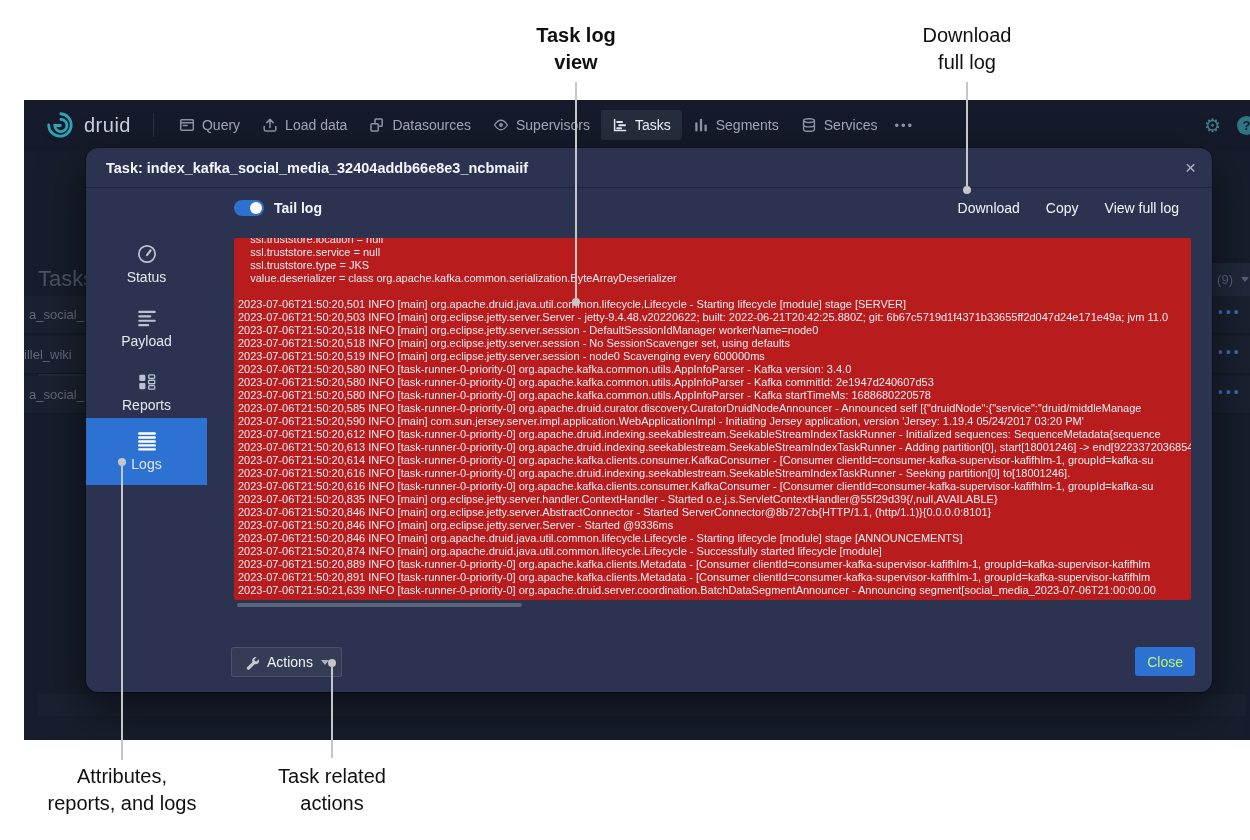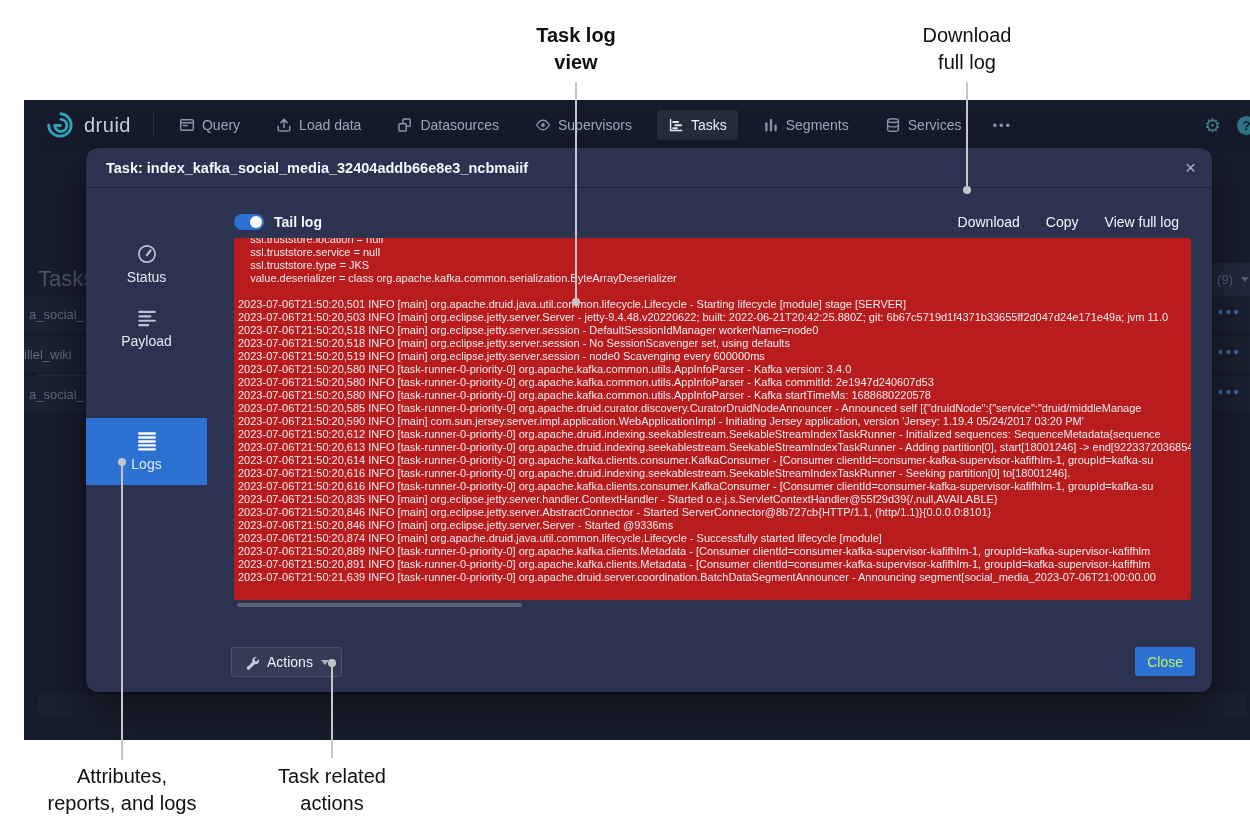--- a/index.html
+++ b/index.html
@@ -8,21 +8,21 @@
   .stage { position:relative; width:1250px; height:840px; background:#ffffff; overflow:hidden; }
 
   
   .app { position:absolute; left:0; top:100px; width:1250px; height:640px; background:#171d2c; overflow:hidden; z-index:1;margin-left:24px; }
 
   
   .navbar { position:absolute; left:0; top:0; width:100%; height:50px; background:#151b2a; display:flex; align-items:center; padding:0 18px; }
   .logo { display:flex; align-items:center; gap:8px; margin-right:22px; }
   .logo-word { color:#ccd2dd; font-size:20px; letter-spacing:.5px; }
   .nav-divider { width:1px; height:24px; background:#2a3245; margin-right:14px; }
-  .nav-items { display:flex; gap:14px; }
+  .nav-items { display:flex; gap:0; }
   .nav-item { display:flex; align-items:center; gap:7px; color:#a0a9ba; font-size:14px; padding:7px 11px; border-radius:3px; cursor:pointer; }
   .nav-item.active { background:rgba(143,153,170,0.14); color:#f0f4f9; }
   .nav-item svg { display:block; }
   .nav-more { color:#8a96a8; font-size:13px; letter-spacing:2px; padding:7px 6px; }
   .nav-right { margin-left:auto; display:flex; align-items:center; gap:16px; }
   .gear-glyph { color:#3f7f8e; font-size:19px; line-height:19px; cursor:pointer; }
   .help-circle { width:19px; height:19px; border-radius:50%; background:#2f7584; color:#141c2c; font-size:13px; font-weight:bold; display:flex; align-items:center; justify-content:center; cursor:pointer; }
 
   
   .bg-title { position:absolute; left:14px; top:166px; font-size:22px; font-weight:500; color:#4d5565; }
@@ -47,21 +47,21 @@
   .dlg-side { position:absolute; left:0; top:40px; width:121px; bottom:0; }
   .side-item { position:absolute; left:0; width:121px; text-align:center; color:#e2e8ef; font-size:14px; cursor:pointer; }
   .side-item svg { display:block; margin:0 auto 4px auto; }
   .side-item.active { background:#2d72d2; }
   .si-status  { top:48px;  height:58px; padding-top:7px; }
   .si-payload { top:112px; height:58px; padding-top:7px; }
   .si-reports { top:176px; height:58px; padding-top:7px; }
   .si-logs    { top:230px; height:67px; padding-top:12px; }
 
   
-  .tail-row { position:absolute; left:148px; right:33px; top:52px; height:30px; display:flex; align-items:flex-end; }
+  .tail-row { position:absolute; left:148px; right:33px; top:52px; height:30px; display:flex; align-items:flex-start; }
   .switch { position:relative; width:30px; height:16px; border-radius:8px; background:#2d72d2; margin-right:10px; cursor:pointer; }
   .switch .knob { position:absolute; top:2px; left:16px; width:12px; height:12px; border-radius:50%; background:#ffffff; }
   .tail-label { color:#f3f6fa; font-size:14px; font-weight:bold; }
   .link-row { margin-left:auto; display:flex; gap:26px; }
   .hlink { color:#f3f6fa; font-size:14px; cursor:pointer; }
 
   .log-box { position:absolute; left:148px; top:90px; width:957px; height:362px; background:#b91c1c; border-radius:2px; overflow:hidden; padding-left:4px; cursor:text; }
   .log-line { white-space:pre; font-size:11px; line-height:13px; color:#e8edf4; font-family:"Liberation Sans", sans-serif; }
   .log-line:first-child { margin-top:-5px; }
   .hscroll-thumb { position:absolute; left:151px; top:455px; width:285px; height:4px; border-radius:2px; background:#5a6378; cursor:pointer; }
@@ -214,20 +214,34 @@
         <div class="side-item si-payload">
           <svg width="22" height="22" viewBox="0 0 20 20">
               <g stroke="#b6c3d1" stroke-width="2" stroke-linecap="round">
                 <line x1="3" y1="4.5" x2="17" y2="4.5"></line>
                 <line x1="3" y1="8.5" x2="13" y2="8.5"></line>
                 <line x1="3" y1="12.5" x2="17" y2="12.5"></line>
                 <line x1="3" y1="16.5" x2="11" y2="16.5"></line>
               </g>
             </svg>
           <span>Payload</span>
+        </div>
+        <div class="side-item si-reports">
+          <svg width="22" height="22" viewBox="0 0 20 20">
+              <g fill="#b6c3d1">
+                <rect x="3" y="3.5" width="5.5" height="5.5" rx="1"></rect>
+                <rect x="3" y="11" width="5.5" height="5.5" rx="1"></rect>
+              </g>
+              <g stroke="#b6c3d1" stroke-width="1.2" fill="none">
+                <rect x="11.5" y="3.5" width="5.5" height="3.2" rx="0.8"></rect>
+                <rect x="11.5" y="8.4" width="5.5" height="3.2" rx="0.8"></rect>
+                <rect x="11.5" y="13.3" width="5.5" height="3.2" rx="0.8"></rect>
+              </g>
+            </svg>
+          <span>Reports</span>
         </div>
         <div class="side-item si-logs active">
           <svg width="22" height="22" viewBox="0 0 20 20">
               <g stroke="#ffffff" stroke-width="2.2" stroke-linecap="round">
                 <line x1="3" y1="3.2" x2="17" y2="3.2"></line>
                 <line x1="3" y1="6.8" x2="17" y2="6.8"></line>
                 <line x1="3" y1="10.4" x2="17" y2="10.4"></line>
                 <line x1="3" y1="14" x2="17" y2="14"></line>
                 <line x1="3" y1="17.6" x2="17" y2="17.6"></line>
               </g>
@@ -265,20 +279,21 @@
           <div class="log-line">2023-07-06T21:50:20,585 INFO [task-runner-0-priority-0] org.apache.druid.curator.discovery.CuratorDruidNodeAnnouncer - Announced self [{"druidNode":{"service":"druid/middleManage</div>
           <div class="log-line">2023-07-06T21:50:20,590 INFO [main] com.sun.jersey.server.impl.application.WebApplicationImpl - Initiating Jersey application, version 'Jersey: 1.19.4 05/24/2017 03:20 PM'</div>
           <div class="log-line">2023-07-06T21:50:20,612 INFO [task-runner-0-priority-0] org.apache.druid.indexing.seekablestream.SeekableStreamIndexTaskRunner - Initialized sequences: SequenceMetadata{sequence</div>
           <div class="log-line">2023-07-06T21:50:20,613 INFO [task-runner-0-priority-0] org.apache.druid.indexing.seekablestream.SeekableStreamIndexTaskRunner - Adding partition[0], start[18001246] -&gt; end[9223372036854775807].</div>
           <div class="log-line">2023-07-06T21:50:20,614 INFO [task-runner-0-priority-0] org.apache.kafka.clients.consumer.KafkaConsumer - [Consumer clientId=consumer-kafka-supervisor-kafifhlm-1, groupId=kafka-su</div>
           <div class="log-line">2023-07-06T21:50:20,616 INFO [task-runner-0-priority-0] org.apache.druid.indexing.seekablestream.SeekableStreamIndexTaskRunner - Seeking partition[0] to[18001246].</div>
           <div class="log-line">2023-07-06T21:50:20,616 INFO [task-runner-0-priority-0] org.apache.kafka.clients.consumer.KafkaConsumer - [Consumer clientId=consumer-kafka-supervisor-kafifhlm-1, groupId=kafka-su</div>
           <div class="log-line">2023-07-06T21:50:20,835 INFO [main] org.eclipse.jetty.server.handler.ContextHandler - Started o.e.j.s.ServletContextHandler@55f29d39{/,null,AVAILABLE}</div>
           <div class="log-line">2023-07-06T21:50:20,846 INFO [main] org.eclipse.jetty.server.AbstractConnector - Started ServerConnector@8b727cb{HTTP/1.1, (http/1.1)}{0.0.0.0:8101}</div>
           <div class="log-line">2023-07-06T21:50:20,846 INFO [main] org.eclipse.jetty.server.Server - Started @9336ms</div>
+          <div class="log-line">2023-07-06T21:50:20,846 INFO [main] org.apache.druid.java.util.common.lifecycle.Lifecycle - Starting lifecycle [module] stage [ANNOUNCEMENTS]</div>
           <div class="log-line">2023-07-06T21:50:20,874 INFO [main] org.apache.druid.java.util.common.lifecycle.Lifecycle - Successfully started lifecycle [module]</div>
           <div class="log-line">2023-07-06T21:50:20,889 INFO [task-runner-0-priority-0] org.apache.kafka.clients.Metadata - [Consumer clientId=consumer-kafka-supervisor-kafifhlm-1, groupId=kafka-supervisor-kafifhlm</div>
           <div class="log-line">2023-07-06T21:50:20,891 INFO [task-runner-0-priority-0] org.apache.kafka.clients.Metadata - [Consumer clientId=consumer-kafka-supervisor-kafifhlm-1, groupId=kafka-supervisor-kafifhlm</div>
           <div class="log-line">2023-07-06T21:50:21,639 INFO [task-runner-0-priority-0] org.apache.druid.server.coordination.BatchDataSegmentAnnouncer - Announcing segment[social_media_2023-07-06T21:00:00.00</div>
         </div>
       <div class="hscroll-thumb"></div>
 
       <div class="actions-btn">
         <svg width="15" height="15" viewBox="0 0 16 16">
             <path fill="#c3cbd9" d="M13.6 2.2 a3.9 3.9 0 0 0 -4.6 5.2 L3.6 12.8 a1.7 1.7 0 1 0 2.4 2.4 L11.4 9.8 a3.9 3.9 0 0 0 4.4-5.4 l-2.4 2.4 -1.8-.5 -.5-1.8 z"></path>

